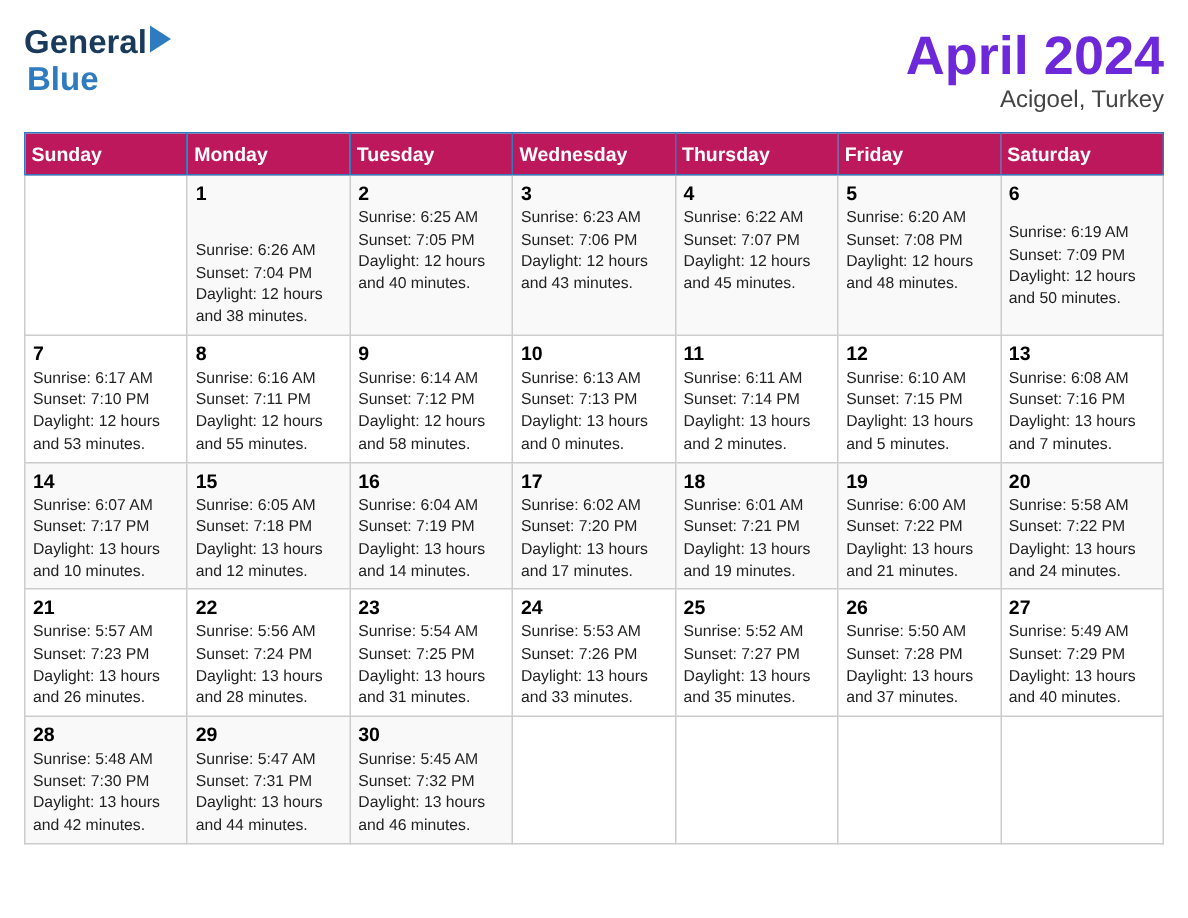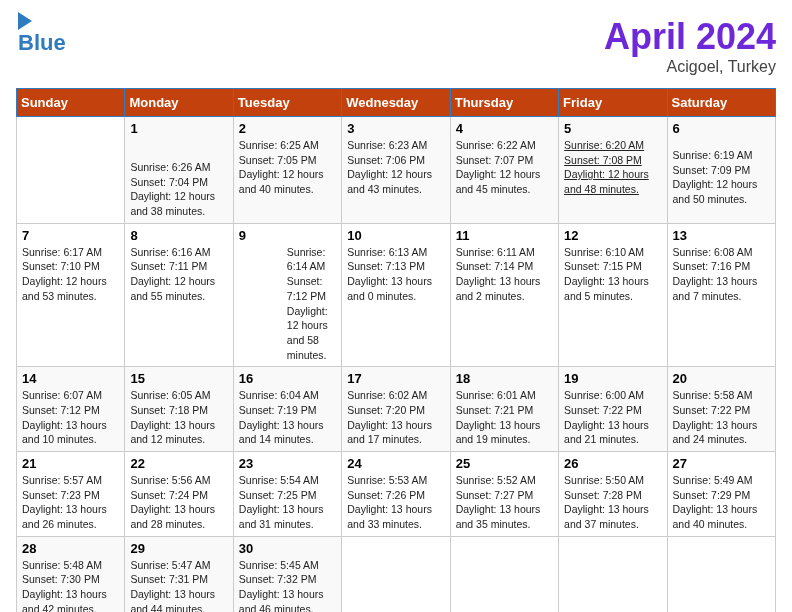--- a/index.html
+++ b/index.html
@@ -46,21 +46,21 @@
     .location-title {
       font-size: 16px;
       color: #444;
     }
     table {
       width: 100%;
       border-collapse: collapse;
       font-size: 11px;
     }
     thead tr th {
-      background-color: #c2410c;
+      background-color: #be185d;
       color: #fff;
       padding: 6px 4px;
       text-align: left;
       font-size: 13px;
       font-weight: bold;
       border: 1px solid #2e7bbf;
     }
     tbody tr td {
       border: 1px solid #ccc;
       vertical-align: top;
@@ -88,20 +88,21 @@
       background: #fff !important;
     }
   </style>
 </head>
 <body>
 
 <div class="header">
   <div class="logo">
     <div>
       <div style="display:flex;align-items:center;">
+        <span class="logo-text">General</span>
         <div class="logo-arrow"></div>
       </div>
       <div style="display:flex;align-items:center;margin-left:2px;text-align:center;">
         <span style="font-size:22px;font-weight:bold;color:#2e7bbf;">Blue</span>
       </div>
     </div>
   </div>
   <div class="title-block">
     <div class="month-title">April 2024</div>
     <div class="location-title">Acigoel, Turkey</div>
@@ -146,21 +147,21 @@
         </td>
         <td>
           <div class="day-num">4</div>
           <div class="day-info" style="white-space: pre-line;">Sunrise: 6:22 AM
 Sunset: 7:07 PM
 Daylight: 12 hours
 and 45 minutes.</div>
         </td>
         <td>
           <div class="day-num">5</div>
-          <div class="day-info" style="white-space: pre-line; text-decoration: underline;">Sunrise: 6:20 AM
+          <div class="day-info" style="white-space: pre-line;">Sunrise: 6:20 AM
 Sunset: 7:08 PM
 Daylight: 12 hours
 and 48 minutes.</div>
         </td>
         <td>
           <div class="day-num">6</div>
           <div class="day-info" style="white-space: pre-line; margin-top: 12px;">Sunrise: 6:19 AM
 Sunset: 7:09 PM
 Daylight: 12 hours
 and 50 minutes.</div>
@@ -176,21 +177,21 @@
         </td>
         <td>
           <div class="day-num">8</div>
           <div class="day-info" style="white-space: pre-line;">Sunrise: 6:16 AM
 Sunset: 7:11 PM
 Daylight: 12 hours
 and 55 minutes.</div>
         </td>
         <td>
           <div class="day-num">9</div>
-          <div class="day-info" style="white-space: pre-line; margin-left: 48px;">Sunrise: 6:14 AM
+          <div class="day-info" style="white-space: pre-line;">Sunrise: 6:14 AM
 Sunset: 7:12 PM
 Daylight: 12 hours
 and 58 minutes.</div>
         </td>
         <td>
           <div class="day-num">10</div>
           <div class="day-info" style="white-space: pre-line;">Sunrise: 6:13 AM
 Sunset: 7:13 PM
 Daylight: 13 hours
 and 0 minutes.</div>
@@ -214,21 +215,21 @@
           <div class="day-info" style="white-space: pre-line;">Sunrise: 6:08 AM
 Sunset: 7:16 PM
 Daylight: 13 hours
 and 7 minutes.</div>
         </td>
       </tr>
       <tr>
         <td>
           <div class="day-num">14</div>
           <div class="day-info" style="white-space: pre-line;">Sunrise: 6:07 AM
-Sunset: 7:12 PM
+Sunset: 7:17 PM
 Daylight: 13 hours
 and 10 minutes.</div>
         </td>
         <td>
           <div class="day-num">15</div>
           <div class="day-info" style="white-space: pre-line;">Sunrise: 6:05 AM
 Sunset: 7:18 PM
 Daylight: 13 hours
 and 12 minutes.</div>
         </td>

